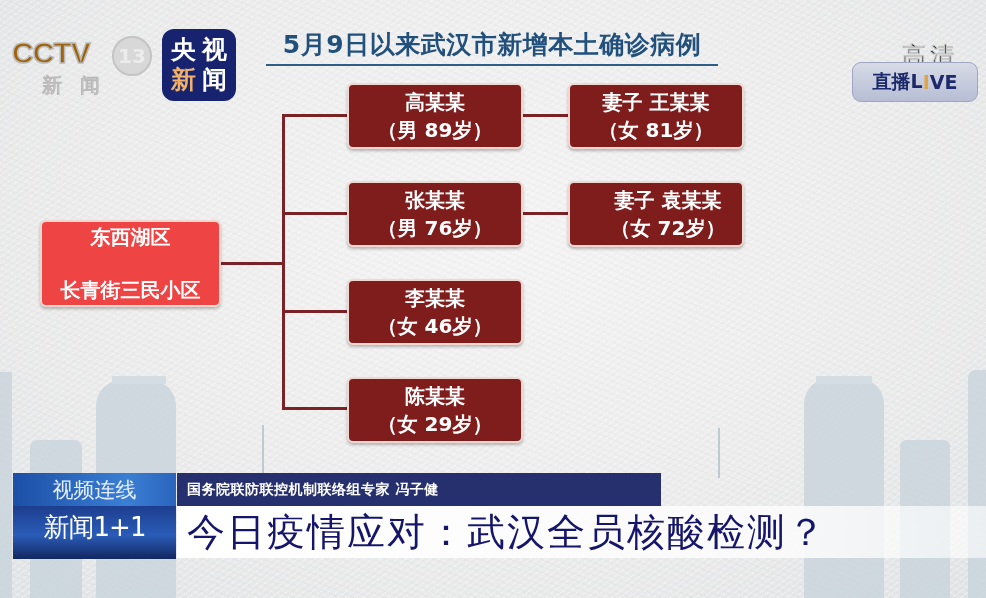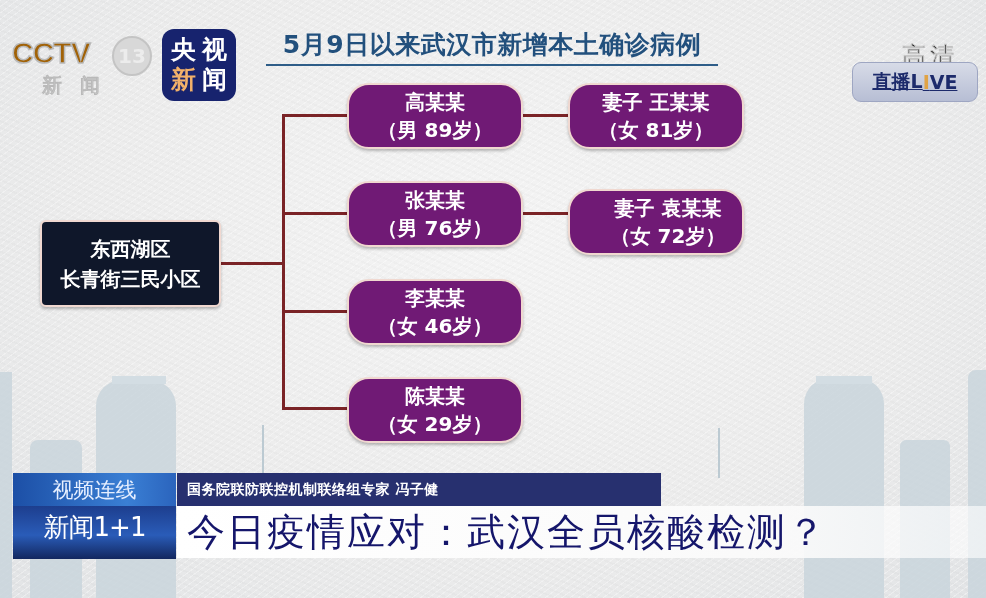--- a/index.html
+++ b/index.html
@@ -31,35 +31,35 @@
     display: flex; align-items: center; justify-content: center; }
   .cctv-sub { position: absolute; left: 30px; top: 36px; font-size: 20px; color: #d0d0d0; letter-spacing: 18px; -webkit-text-stroke: 1px #b9b9b9; }
 
   .yangshi-logo { position: absolute; left: 162px; top: 29px; width: 74px; height: 72px; background: #17236e;
     border-radius: 12px; padding: 6px 6px; display: grid; grid-template-columns: 1fr 1fr; }
   .yangshi-logo span { font-size: 25px; font-weight: bold; color: #fff; text-align: center; line-height: 30px; }
   .yangshi-logo span.orange { color: #f2b16a; }
 
   .live-badge { position: absolute; left: 852px; top: 62px; width: 126px; height: 40px; border-radius: 9px;
     background: linear-gradient(#d7dbe7, #b7bed4); border: 1px solid #9ea6c2;
-    display: flex; align-items: center; justify-content: center; font-weight: bold; font-size: 19px; color: #1c2a6b; text-decoration: underline; }
+    display: flex; align-items: center; justify-content: center; font-weight: bold; font-size: 19px; color: #1c2a6b; }
   .live-badge .i { color: #e0a346; }
   .hd-ghost { position: absolute; left: 902px; top: 40px; font-size: 24px; color: #000000; letter-spacing: 4px; -webkit-text-stroke: 1px #c8c8c8; }
 
   
   .title { position: absolute; left: 266px; top: 28px; width: 452px; text-align: center; font-size: 25px; font-weight: bold;
     color: #22507d; letter-spacing: 0.5px; }
   .title-rule { position: absolute; left: 266px; top: 64px; width: 452px; height: 2px; background: #2e5d88; }
 
   
   .node { position: absolute; border-radius: 6px; color: #fff; font-weight: bold; text-align: center;
     border: 2px solid #f0d8d0; box-shadow: 0 2px 3px rgba(0,0,0,0.25);
     display: flex; flex-direction: column; justify-content: center; }
-  .node.red { background: #701a75; font-size: 20px; line-height: 28px; border-radius: 22px; }
-  .node.brown { background: #0f172a; font-size: 20px; line-height: 30px; }
+  .node.red { background: #7f1d1d; font-size: 20px; line-height: 28px; }
+  .node.brown { background: #ef4444; font-size: 20px; line-height: 30px; justify-content: space-between; }
   .line { position: absolute; background: #7a2326; }
 
   
   .lt-tag-top { position: absolute; left: 13px; top: 473px; width: 163px; height: 33px;
     background: linear-gradient(90deg, #1c4fa6, #3a7fd4 70%, #2b64bd); color: #e6efff; font-size: 21px;
     display: flex; align-items: center; justify-content: center; font-weight: normal; }
   .lt-tag-bottom { position: absolute; left: 13px; top: 506px; width: 163px; height: 53px;
     background: linear-gradient(180deg, #1d3e8e 0%, #2a5cb8 55%, #12275f 100%); color: #fff;
     font-size: 26px; font-weight: normal; display: flex; align-items: flex-start; justify-content: center; padding-top: 4px; letter-spacing: -1px; }
   .lt-guest { position: absolute; left: 177px; top: 473px; width: 484px; height: 33px; background: #27306f; color: #fff;
@@ -131,21 +131,21 @@
 </div>
 <div class="node red" style="left:568px;top:83px;width:176px;height:66px;">
   <div>妻子 王某某</div>
   <div>（女 81岁）</div>
 </div>
 
 <div class="node red" style="left:347px;top:181px;width:176px;height:66px;">
   <div>张某某</div>
   <div>（男 76岁）</div>
 </div>
-<div class="node red" style="left:568px;top:189px;width:176px;height:66px;padding-left:24px;">
+<div class="node red" style="left:568px;top:181px;width:176px;height:66px;padding-left:24px;">
   <div>妻子 袁某某</div>
   <div>（女 72岁）</div>
 </div>
 
 <div class="node red" style="left:347px;top:279px;width:176px;height:66px;">
   <div>李某某</div>
   <div>（女 46岁）</div>
 </div>
 
 <div class="node red" style="left:347px;top:377px;width:176px;height:66px;text-align:center;">

